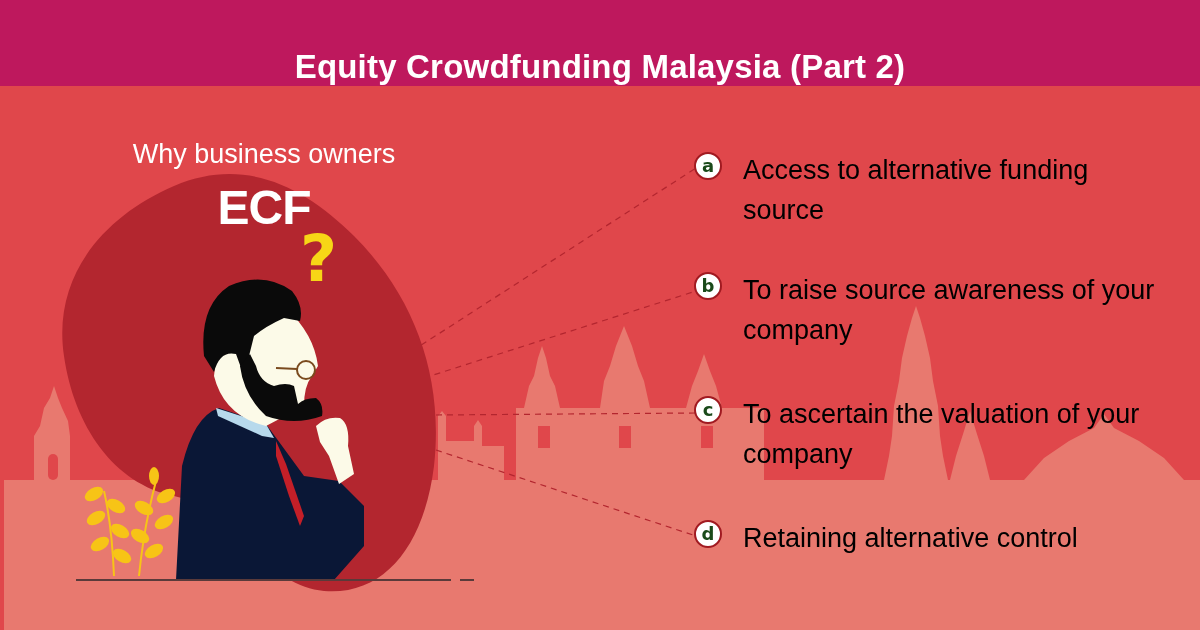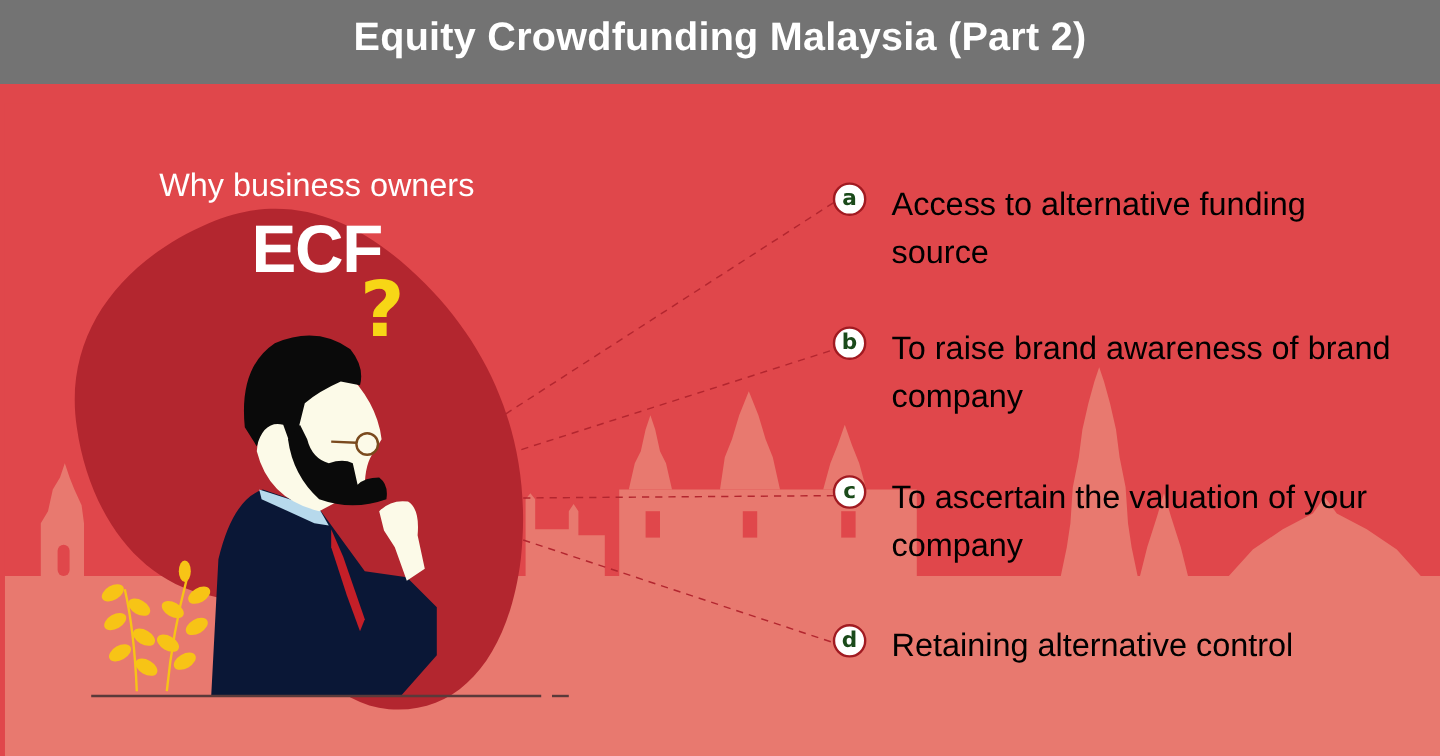--- a/index.html
+++ b/index.html
@@ -1,26 +1,26 @@
 <!DOCTYPE html>
 <html><head>
 <meta charset="utf-8">
 <style>
   * { margin:0; padding:0; box-sizing:border-box; }
   html, body { width:1200px; height:630px; overflow:hidden; }
   body { font-family: "Liberation Sans", "DejaVu Sans", sans-serif; background:#e0474b; position:relative; }
-  .header { position:absolute; left:0; top:0; width:1200px; height:70px; background:#737373; display:flex; align-items:center; justify-content:center; }
+  .header { position:absolute; left:0; top:0; width:1200px; height:86px; background:#be185d; display:flex; align-items:flex-end; justify-content:center; }
   .header h1 { color:#fff; font-size:33px; font-weight:700; letter-spacing:0.2px; margin-top:-8px; }
   .stage { position:absolute; left:4px; top:86px; width:1200px; height:544px; background:#e0474b; overflow:hidden; }
   .ground { position:absolute; left:0; top:394px; width:1200px; height:150px; background:#e8796f; }
   .skyline { position:absolute; left:0; top:0; width:1200px; height:544px; }
   .blob { position:absolute; left:0; top:0; }
   .question { position:absolute; left:90px; top:50px; width:340px; text-align:center; color:#fff; }
   .question .l1 { font-size:27px; line-height:36px; font-weight:400; }
-  .question .ecf { font-size:56px; font-weight:700; line-height:60px; margin-top:6px; display:inline-block; position:relative; letter-spacing:-1px;}
+  .question .ecf { font-size:48px; font-weight:700; line-height:60px; margin-top:6px; display:inline-block; position:relative; letter-spacing:-1px;}
   .qmark { position:absolute; left:296px; top:136px; color:#f7d616; font-size:64px; font-weight:700; font-family:"DejaVu Sans", sans-serif; }
   .item { position:absolute; left:690px; display:flex; align-items:flex-start; }
   .badge { width:28px; height:28px; border-radius:50%; background:#fff; border:2px solid #a11a21; color:#1a4a1a; font-weight:700; font-size:18px; line-height:23px; text-align:center; flex:none; margin-top:2px; font-family:"DejaVu Sans", sans-serif; }
   .item .txt { margin-left:21px; color:#000000; font-size:27px; line-height:40px; width:420px; }
 </style>
 </head>
 <body>
 
 <div class="header">
   <h1>Equity Crowdfunding Malaysia (Part 2)</h1>
@@ -107,21 +107,21 @@
     <div class="ecf">ECF</div>
   </div>
   <div class="qmark">?</div>
 
   <div class="item" style="top:64px;">
     <div class="badge">a</div>
     <div class="txt">Access to alternative funding source</div>
   </div>
   <div class="item" style="top:184px;">
     <div class="badge">b</div>
-    <div class="txt">To raise brand awareness of brand company</div>
+    <div class="txt">To raise source awareness of your company</div>
   </div>
   <div class="item" style="top:308px;">
     <div class="badge">c</div>
     <div class="txt">To ascertain the valuation of your company</div>
   </div>
   <div class="item" style="top:432px;">
     <div class="badge">d</div>
     <div class="txt" style="width:460px;">Retaining alternative control</div>
   </div>
 </div>

